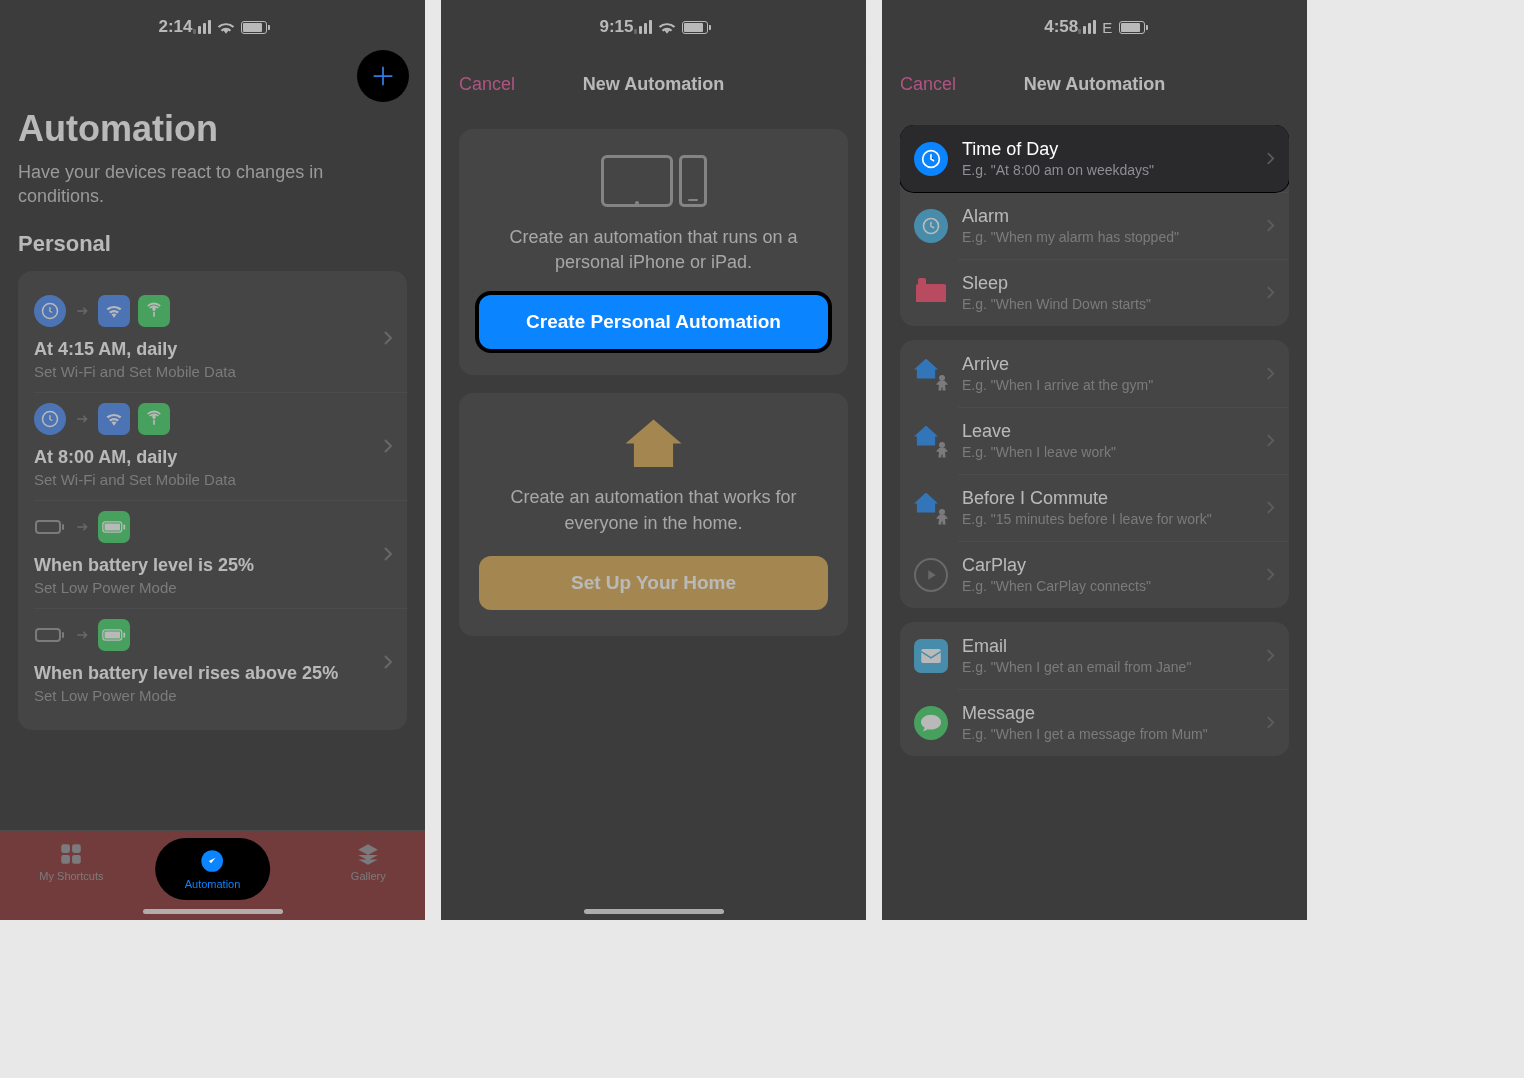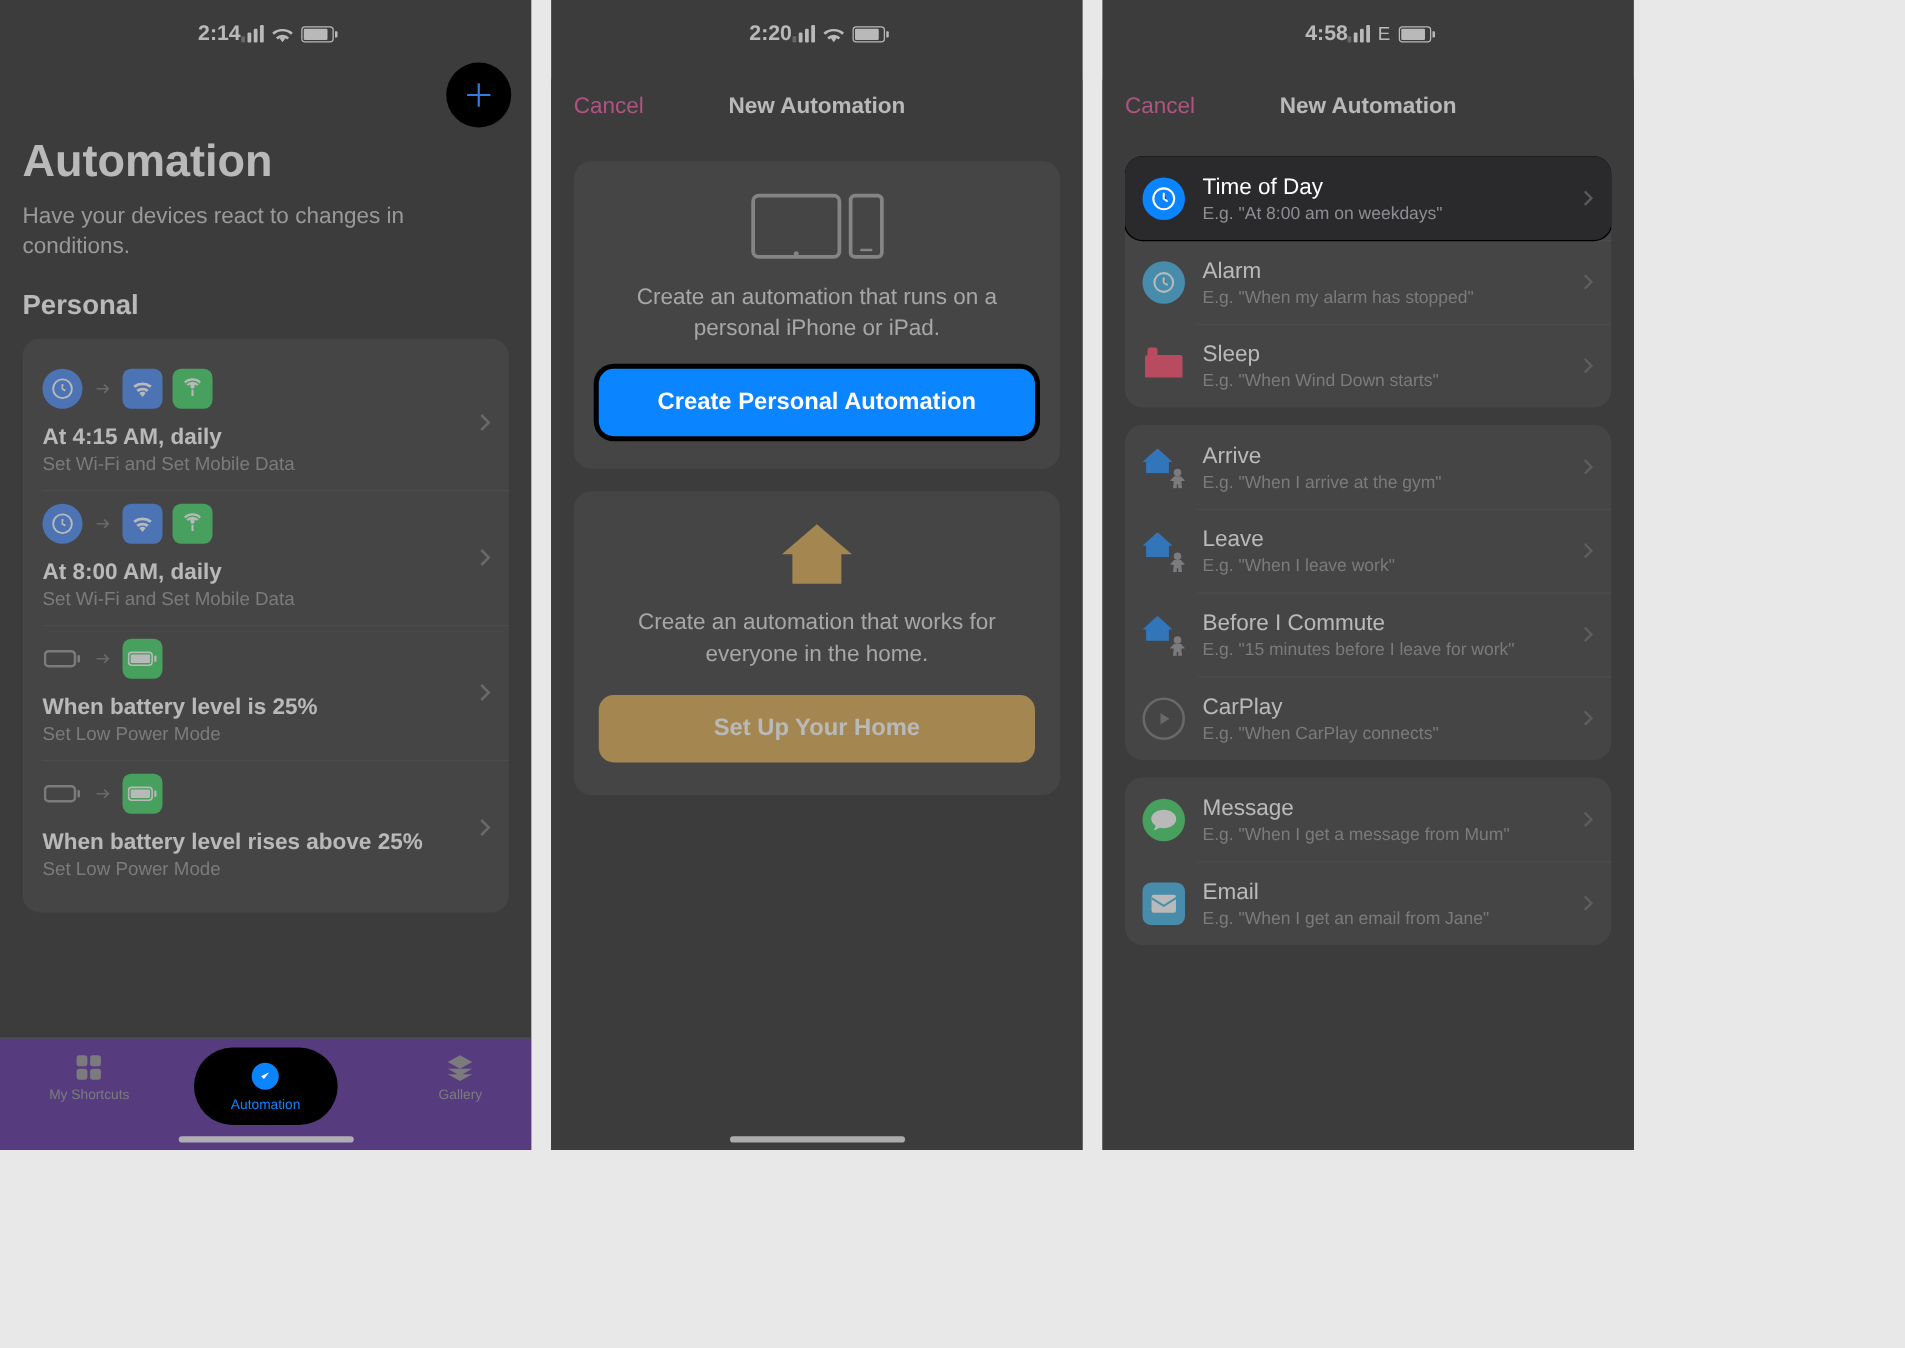--- a/index.html
+++ b/index.html
@@ -87,21 +87,21 @@
     .arrow-sm { width: 16px; height: 16px; color: #6e6e73; }
     .auto-title { font-size: 18px; font-weight: 600; }
     .auto-sub { font-size: 15px; color: #8e8e93; margin-top: 3px; }
     .chevron { position: absolute; right: 14px; top: 50%; transform: translateY(-50%); color: #6e6e73; }
 
     
     .tab-bar {
       position: absolute;
       bottom: 0; left: 0; right: 0;
       height: 90px;
-      background: #4c1d95;
+      background: #7f1d1d;
       display: flex;
       justify-content: space-around;
       align-items: center;
       padding-bottom: 28px;
       border-top: 0.5px solid #3a3a3c;
     }
     .tab { display: flex; flex-direction: column; align-items: center; gap: 3px; font-size: 11px; color: #8e8e93; }
     .tab-pill {
       position: absolute;
       bottom: 20px;
@@ -382,21 +382,21 @@
         <path fill="#fff" d="M9 12l2 2 4-5"></path>
       </svg>
     <span style="color:#0a84ff;font-size:11px">Automation</span>
   </div>
 
   <div class="home-indicator"></div>
 </div>
 
 <div class="phone dimmed">
   <div class="status-bar">
-    <span>2:20</span>
+    <span>9:15</span>
     <div class="status-icons">
       <div class="signal-bars">
           <div class="bar b1"></div>
           <div class="bar b2"></div>
           <div class="bar b3"></div>
           <div class="bar b4"></div>
         </div>
       <svg class="wifi" viewBox="0 0 24 18">
           <path fill="#fff" d="M12 18l3-4a5 5 0 00-6 0l3 4zM12 4a16 16 0 0111 4l-2 2a13 13 0 00-18 0L1 8a16 16 0 0111-4zm0 6a10 10 0 017 3l-2 2a7 7 0 00-10 0l-2-2a10 10 0 017-3z"></path>
         </svg>
@@ -549,43 +549,43 @@
           <div class="row-sub">E.g. "When CarPlay connects"</div>
         </div>
         <svg class="row-chevron" width="9" height="15" viewBox="0 0 10 16">
             <path stroke="currentColor" stroke-width="2" fill="none" d="M2 2l6 6-6 6"></path>
           </svg>
       </div>
     </div>
 
     <div class="section-group">
       <div class="row">
-        <div class="trigger-icon ti-green">
-            <svg width="22" height="20" viewBox="0 0 24 22">
-              <path fill="#fff" d="M12 2C6 2 1 5.6 1 10c0 2.5 1.6 4.7 4 6.1-.3 1.4-1 2.7-2 3.9 2-.3 3.8-1.1 5.3-2.2 1.2.3 2.4.4 3.7.4 6 0 11-3.6 11-8.1S18 2 12 2z"></path>
-            </svg>
-          </div>
-        <div class="row-text">
-          <div class="row-title">Message</div>
-          <div class="row-sub">E.g. "When I get a message from Mum"</div>
-        </div>
-        <svg class="row-chevron" width="9" height="15" viewBox="0 0 10 16">
-            <path stroke="currentColor" stroke-width="2" fill="none" d="M2 2l6 6-6 6"></path>
-          </svg>
-      </div>
-      <div class="row">
         <div class="trigger-icon sq ti-teal">
             <svg width="22" height="16" viewBox="0 0 24 18">
               <rect x="1" y="1" width="22" height="16" rx="2" fill="#fff"></rect>
               <path fill="#32ade6" d="M1 3l11 7 11-7v2l-11 7L1 5z"></path>
             </svg>
           </div>
         <div class="row-text">
           <div class="row-title">Email</div>
           <div class="row-sub">E.g. "When I get an email from Jane"</div>
         </div>
         <svg class="row-chevron" width="9" height="15" viewBox="0 0 10 16">
             <path stroke="currentColor" stroke-width="2" fill="none" d="M2 2l6 6-6 6"></path>
           </svg>
       </div>
+      <div class="row">
+        <div class="trigger-icon ti-green">
+            <svg width="22" height="20" viewBox="0 0 24 22">
+              <path fill="#fff" d="M12 2C6 2 1 5.6 1 10c0 2.5 1.6 4.7 4 6.1-.3 1.4-1 2.7-2 3.9 2-.3 3.8-1.1 5.3-2.2 1.2.3 2.4.4 3.7.4 6 0 11-3.6 11-8.1S18 2 12 2z"></path>
+            </svg>
+          </div>
+        <div class="row-text">
+          <div class="row-title">Message</div>
+          <div class="row-sub">E.g. "When I get a message from Mum"</div>
+        </div>
+        <svg class="row-chevron" width="9" height="15" viewBox="0 0 10 16">
+            <path stroke="currentColor" stroke-width="2" fill="none" d="M2 2l6 6-6 6"></path>
+          </svg>
+      </div>
     </div>
   </div>
 </div>
 
 </body></html>

